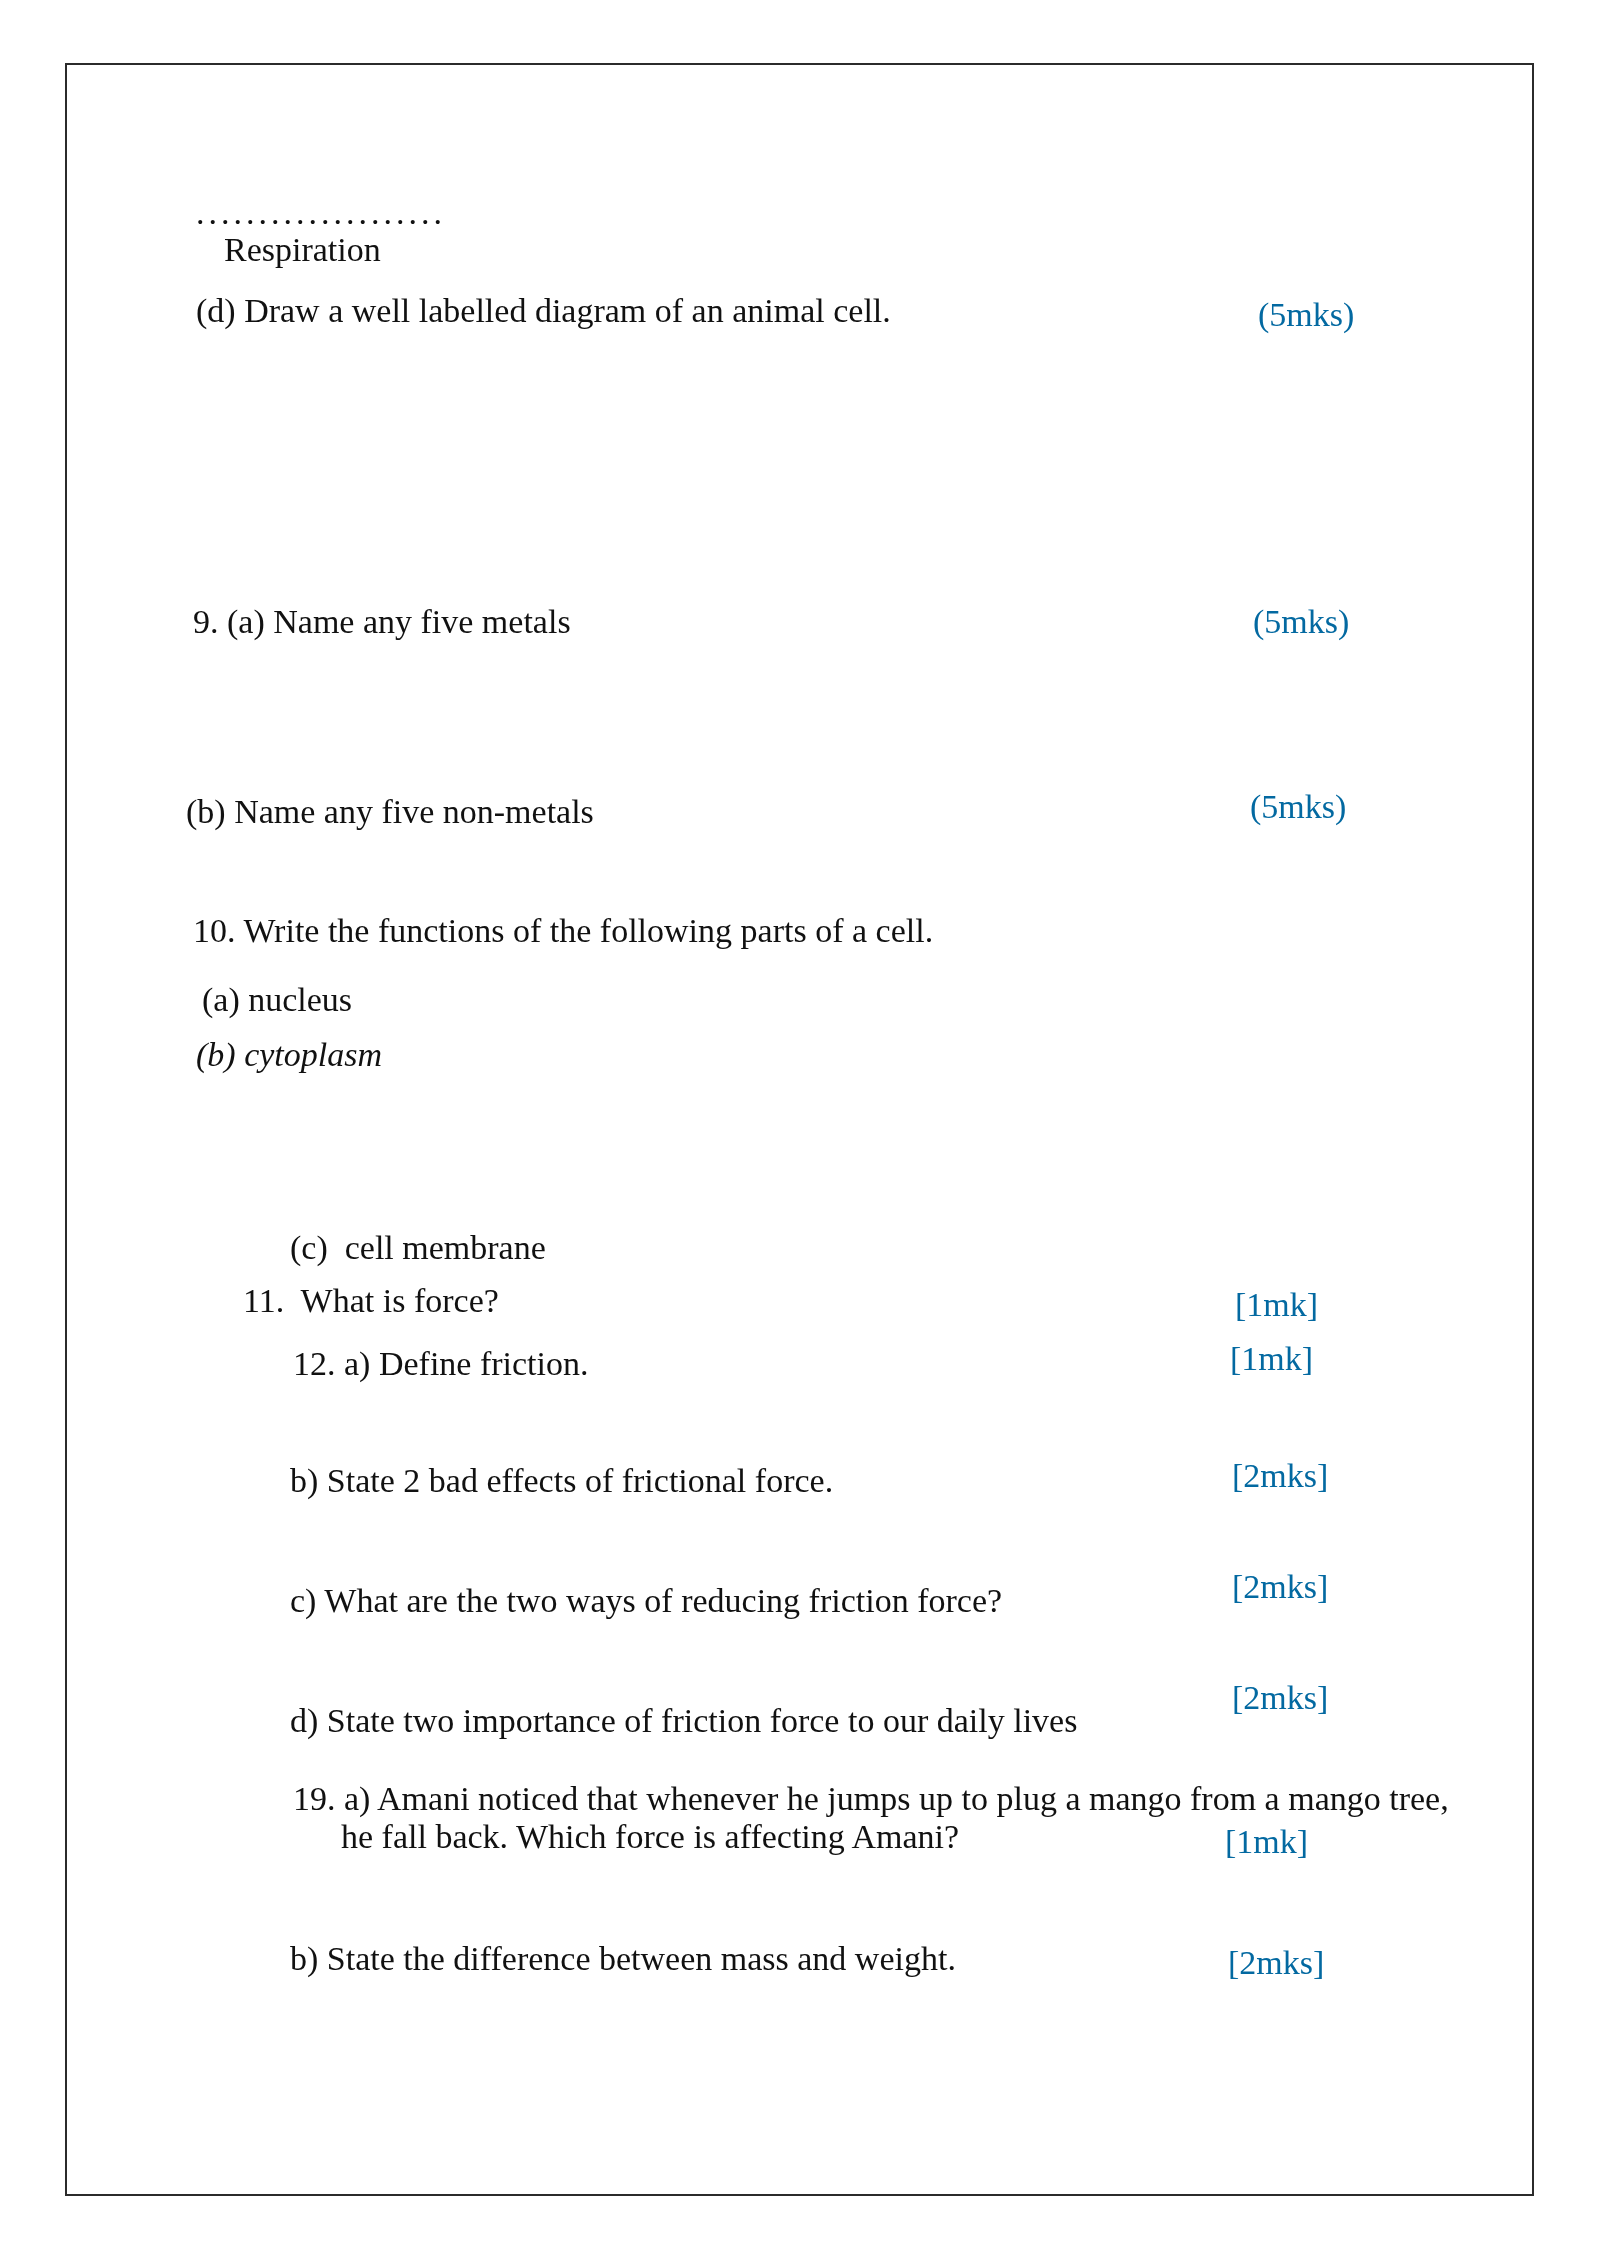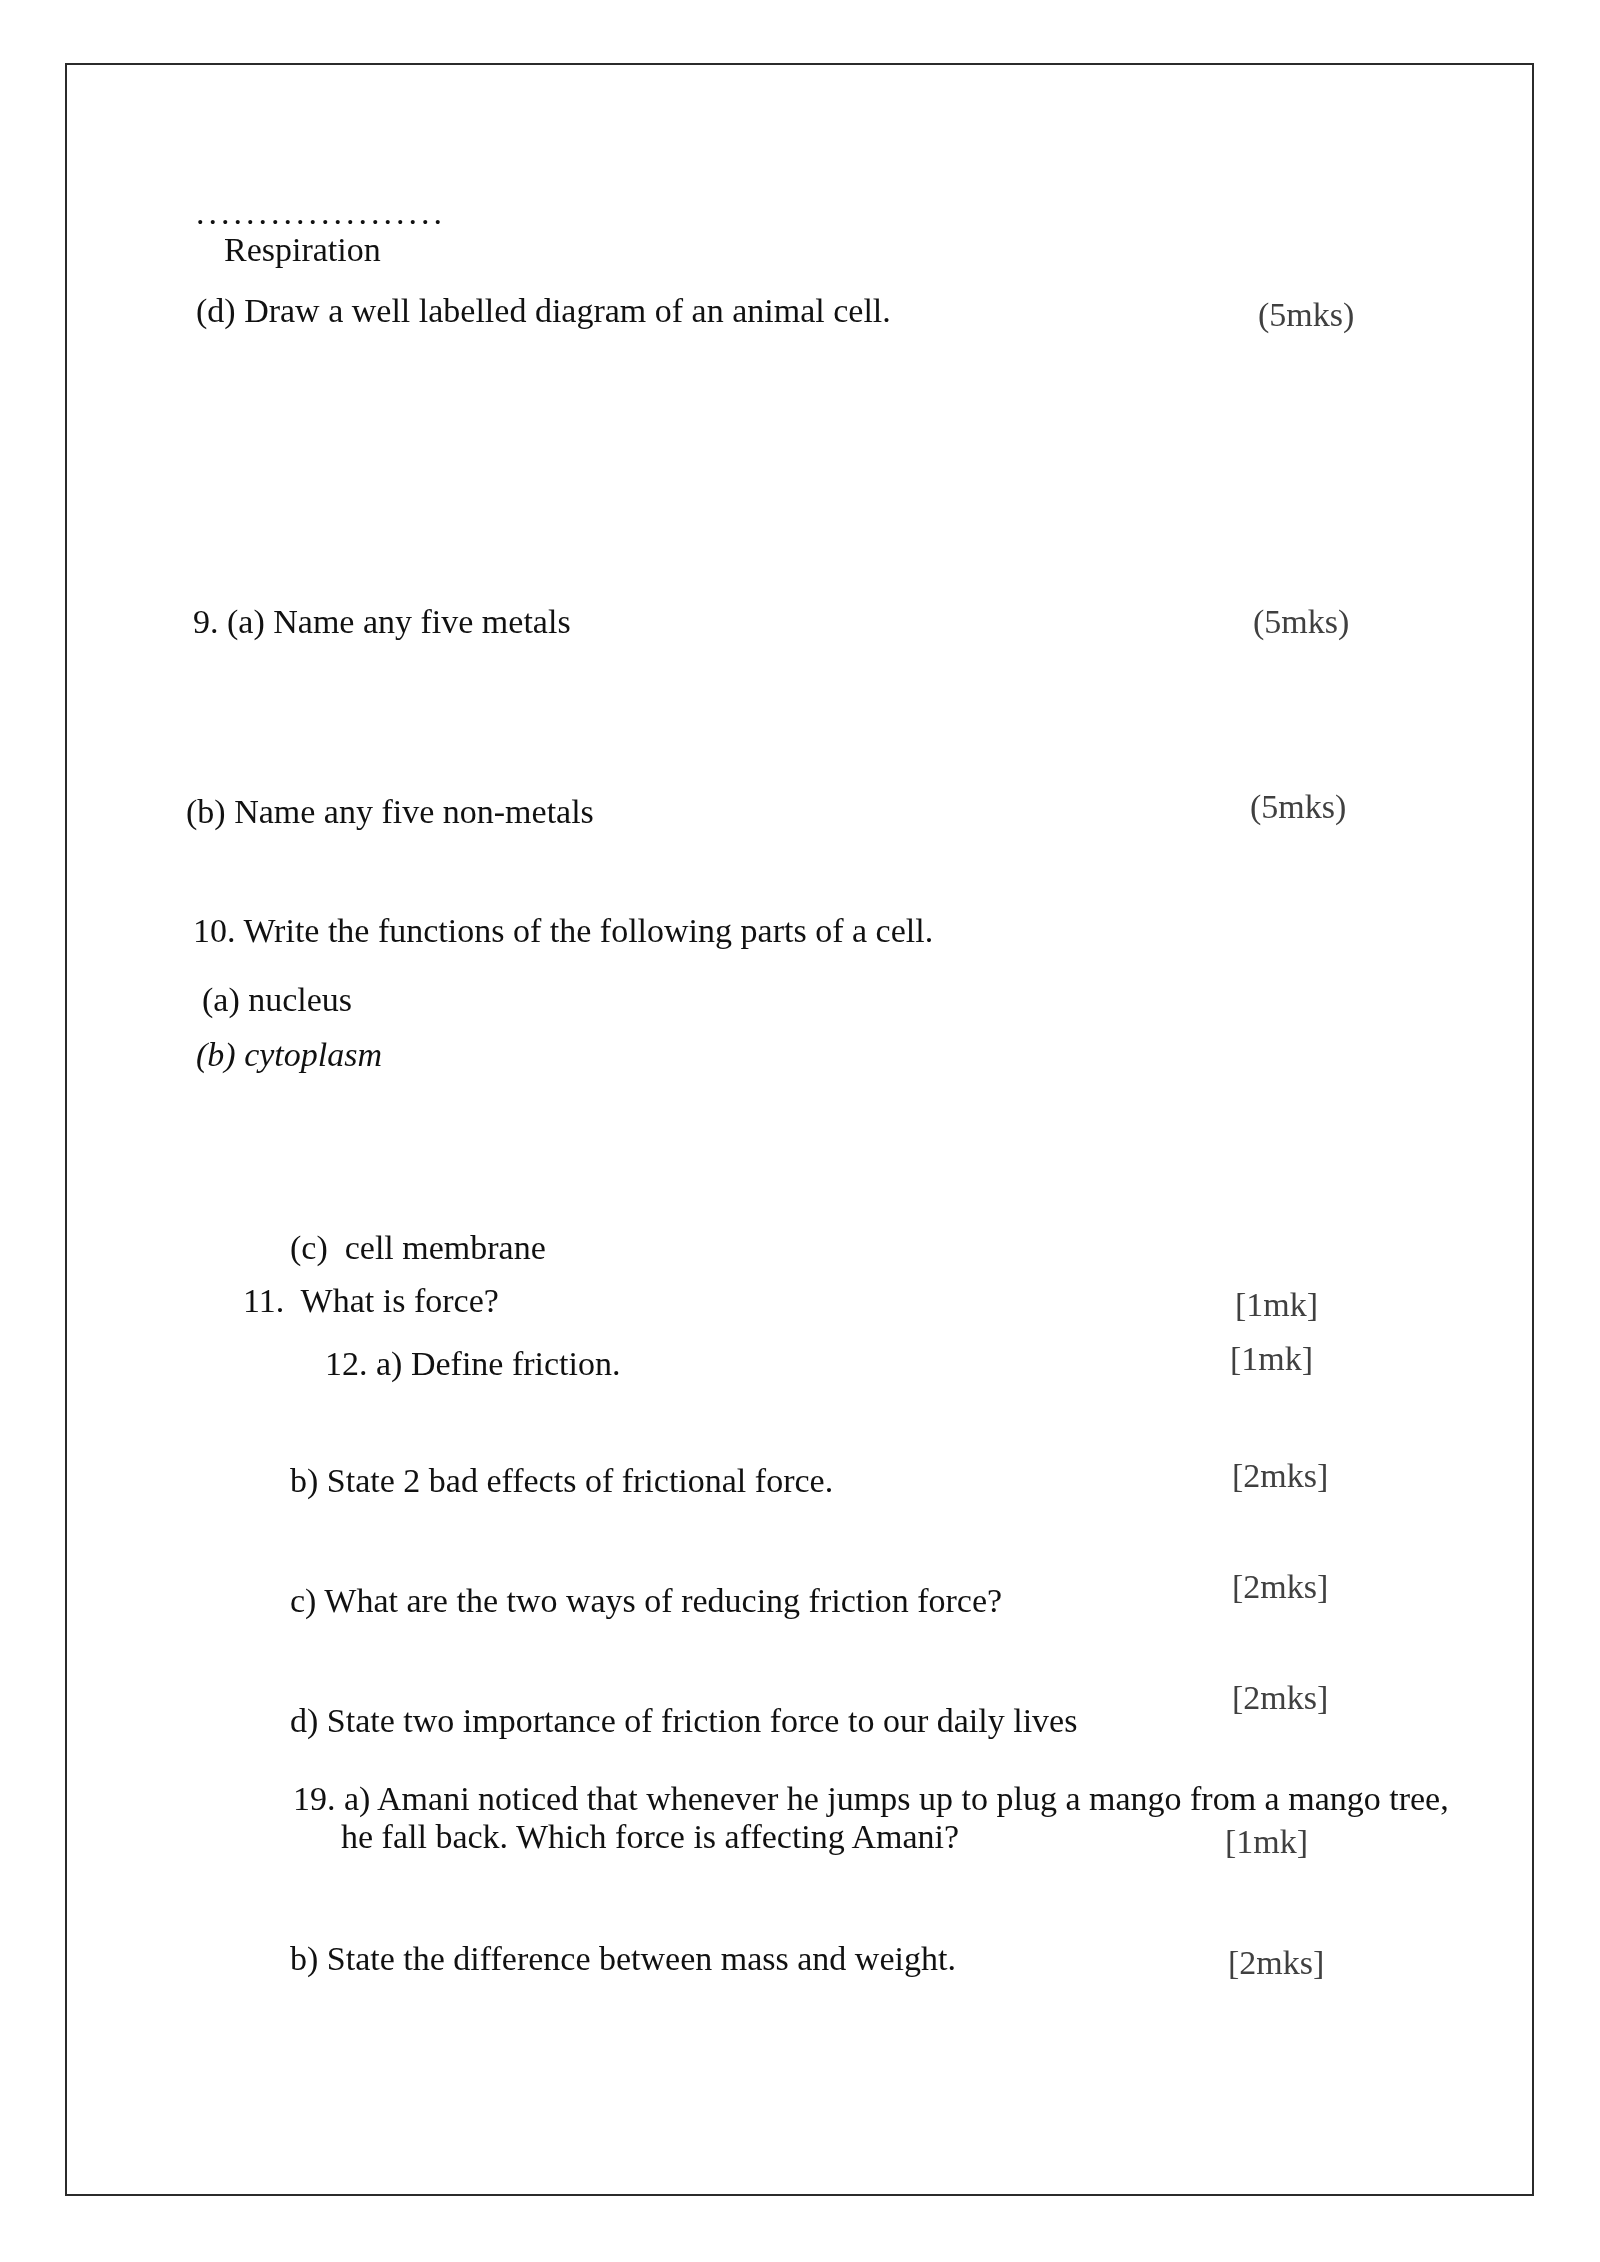--- a/index.html
+++ b/index.html
@@ -31,21 +31,21 @@
     font-size: 34px;
     line-height: 1.18;
     white-space: pre;
     color: #111111;
   }
   .marks {
     position: absolute;
     font-size: 34px;
     line-height: 1.18;
     white-space: pre;
-    color: #404040;
+    color: #0369a1;
   }
   .dots {
     position: absolute;
     font-size: 34px;
     letter-spacing: 4px;
     white-space: pre;
     color: #111111;
   }
 </style>
 </head>
@@ -72,21 +72,21 @@
 
   <div class="line" style="left:202px; top:972px;margin-top:8px;">(a) nucleus</div>
 
   <div class="line" style="left:196px; top:1035px;font-style:italic;">(b) cytoplasm</div>
 
   <div class="line" style="left:290px; top:1221px;margin-top:7px;">(c)  cell membrane</div>
 
   <div class="line" style="left:243px; top:1281px;text-align:center;">11.  What is force?</div>
   <div class="marks" style="left:1235px; top:1285px;">[1mk]</div>
 
-  <div class="line" style="left:293px; top:1344px;margin-left:32px;">12. a) Define friction.</div>
+  <div class="line" style="left:293px; top:1344px;">12. a) Define friction.</div>
   <div class="marks" style="left:1230px; top:1339px;">[1mk]</div>
 
   <div class="line" style="left:290px; top:1461px;">b) State 2 bad effects of frictional force.</div>
   <div class="marks" style="left:1232px; top:1456px;">[2mks]</div>
 
   <div class="line" style="left:290px; top:1581px;">c) What are the two ways of reducing friction force?</div>
   <div class="marks" style="left:1232px; top:1567px;">[2mks]</div>
 
   <div class="line" style="left:290px; top:1701px;">d) State two importance of friction force to our daily lives</div>
   <div class="marks" style="left:1232px; top:1678px;">[2mks]</div>

